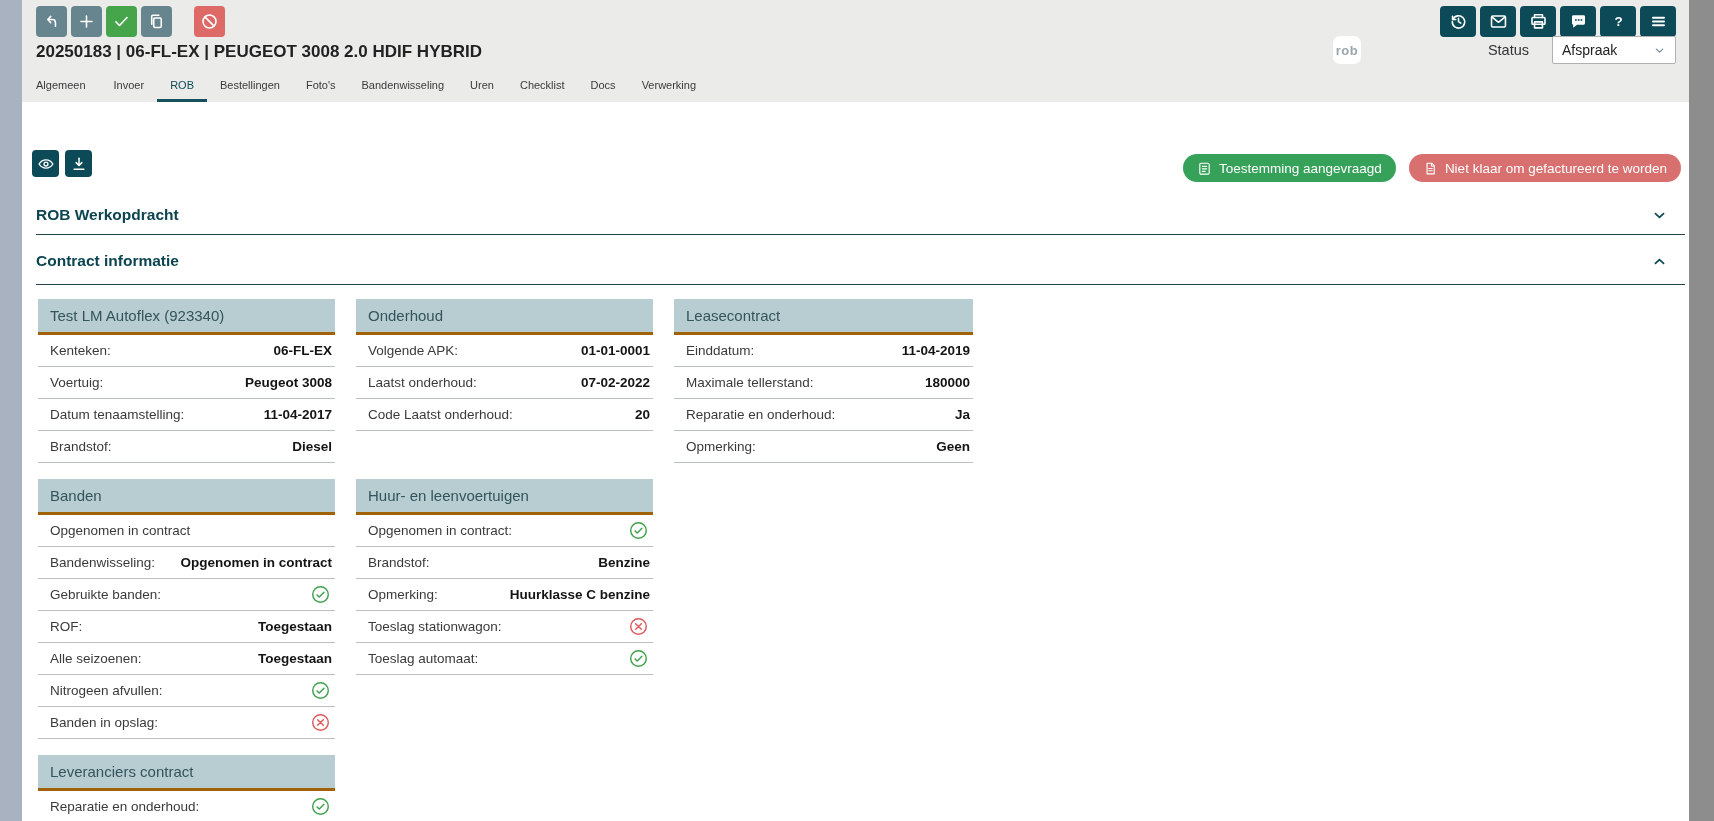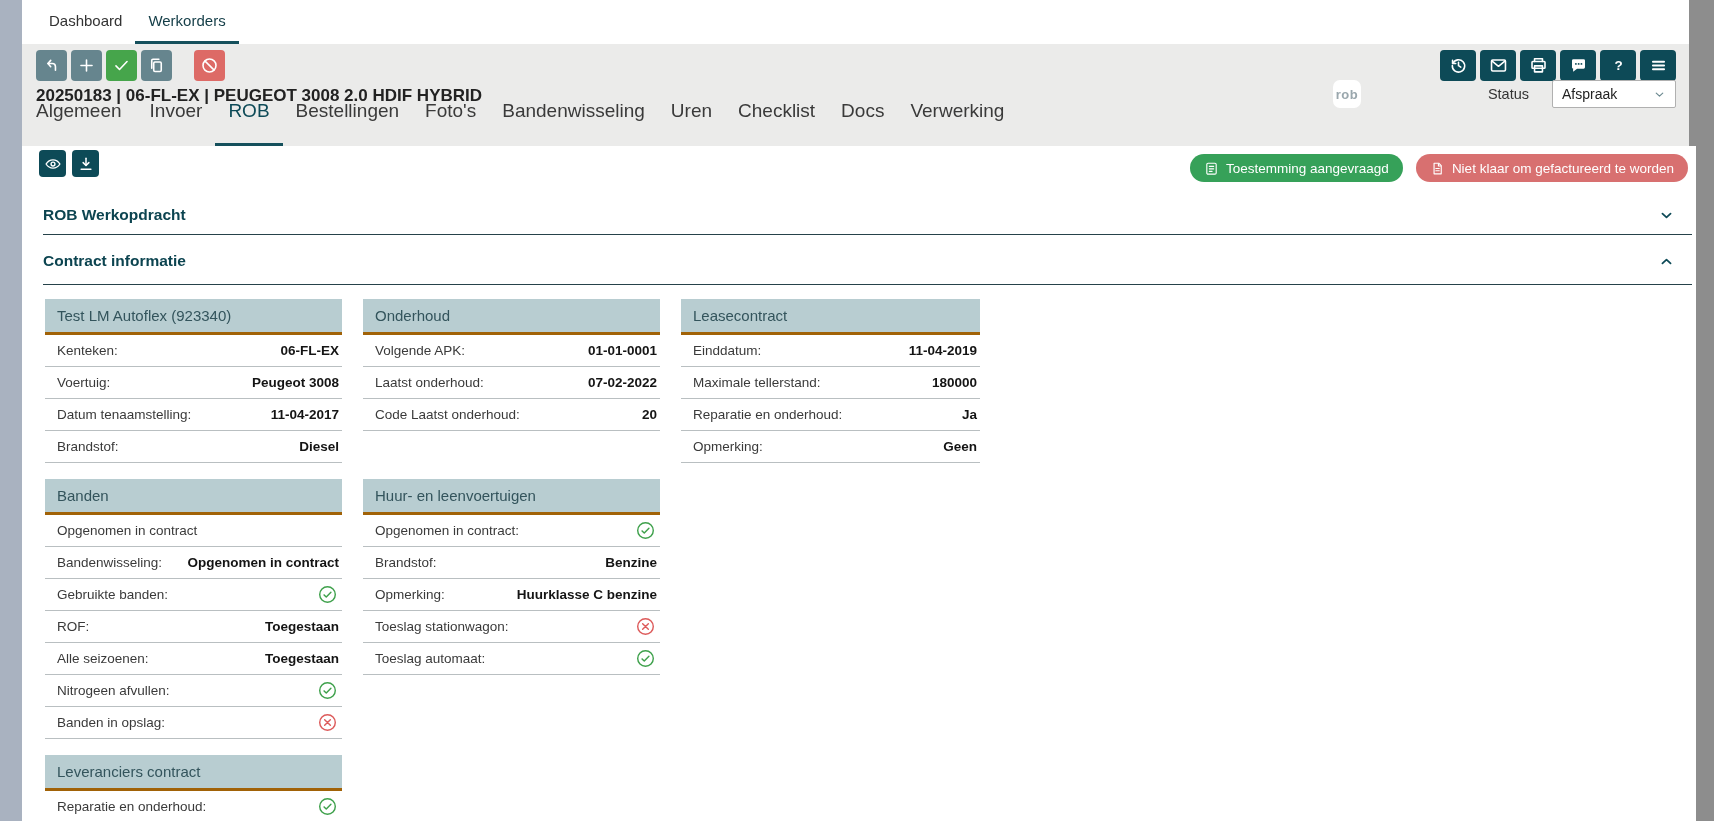--- a/index.html
+++ b/index.html
@@ -23,26 +23,26 @@
   .tbtn.red{background:#dd6a66;margin-left:18px;}
   .tbtn.dark{background:#0d4a57;width:36px;}
   .tbtn svg{width:19px;height:19px;display:block;}
   .wo-title{position:absolute;top:42px;left:14px;font-size:17px;font-weight:bold;color:#222;}
   .logo-badge{position:absolute;top:36px;right:328px;width:28px;height:28px;background:#fff;border-radius:7px;display:flex;align-items:center;justify-content:center;font-size:13px;font-weight:bold;color:#9aa7ad;letter-spacing:.5px;}
   .status-label{position:absolute;top:42px;right:160px;font-size:14.5px;color:#333;}
   .status-select{position:absolute;top:36px;right:13px;width:124px;height:28px;background:#fff;border:1px solid #b0b0b0;border-radius:2px;display:flex;align-items:center;justify-content:space-between;padding:0 9px;font-size:14px;color:#222;cursor:pointer;box-sizing:border-box;}
   .status-select .chev{color:#6d8a91;display:flex;}
   .status-select .chev svg{width:13px;height:13px;}
   .dtabs{position:absolute;bottom:0;left:14px;display:flex;}
-  .dtab{padding:0 13px 21px;font-size:19px;color:#3a3a3a;border-bottom:3px solid transparent;cursor:pointer;}
+  .dtab{padding:0 13px 8px;font-size:11px;color:#3a3a3a;border-bottom:3px solid transparent;cursor:pointer;}
   .dtab:first-child{padding-left:0;padding-right:15px;}
   .dtab.active{color:#0d4a57;border-bottom-color:#15505c;}
 
   
-  .content{position:absolute;top:146px;left:7px;width:100%;height:675px;background:#fff;overflow:hidden;}
+  .content{position:absolute;top:146px;left:0;width:100%;height:675px;background:#fff;overflow:hidden;}
   .actions-row{position:relative;height:44px;}
   .icon-btns{position:absolute;left:10px;top:4px;display:flex;gap:6px;}
   .ibtn{width:27px;height:27px;border:none;border-radius:4px;background:#0d4a57;color:#fff;display:flex;align-items:center;justify-content:center;cursor:pointer;padding:0;}
   .ibtn svg{width:18px;height:18px;display:block;}
   .pills{position:absolute;right:8px;top:8px;display:flex;gap:13px;}
   .pill{height:28px;border:none;border-radius:14px;color:#fff;display:flex;align-items:center;gap:7px;padding:0 14px;font-size:13.5px;cursor:pointer;}
   .pill svg{width:15px;height:15px;display:block;}
 
   .sec-head{display:flex;align-items:center;justify-content:space-between;padding:16px 22px 10px 14px;}
   .sec-head.second{padding-top:17px;padding-bottom:14px;}
@@ -61,26 +61,20 @@
   .status-ic svg{width:19px;height:19px;display:block;}
 </style>
 </head>
 <body>
 
 <div class="screen">
   <div class="left-strip"></div>
   <div class="right-strip"></div>
   <div class="main">
 
-    <div class="topbar">
-      <div style="display:flex" id="top-tabs">
-          <div class="top-tab">Dashboard</div>
-          <div class="top-tab active">Werkorders</div>
-        </div>
-    </div>
 
     <div class="grayband">
       <div class="toolrow" id="toolbar-left">
           <button class="tbtn ">
             <span style="display: flex;">
               <svg viewBox="0 0 24 24" fill="none" stroke="currentColor" stroke-width="2" stroke-linecap="round" stroke-linejoin="round">
                 <path d="M17 18v-4.5a4 4 0 0 0-4-4H7.5"></path>
                 <path d="M11 5.5 7.5 9.5l3.5 4"></path>
               </svg>
             </span>

